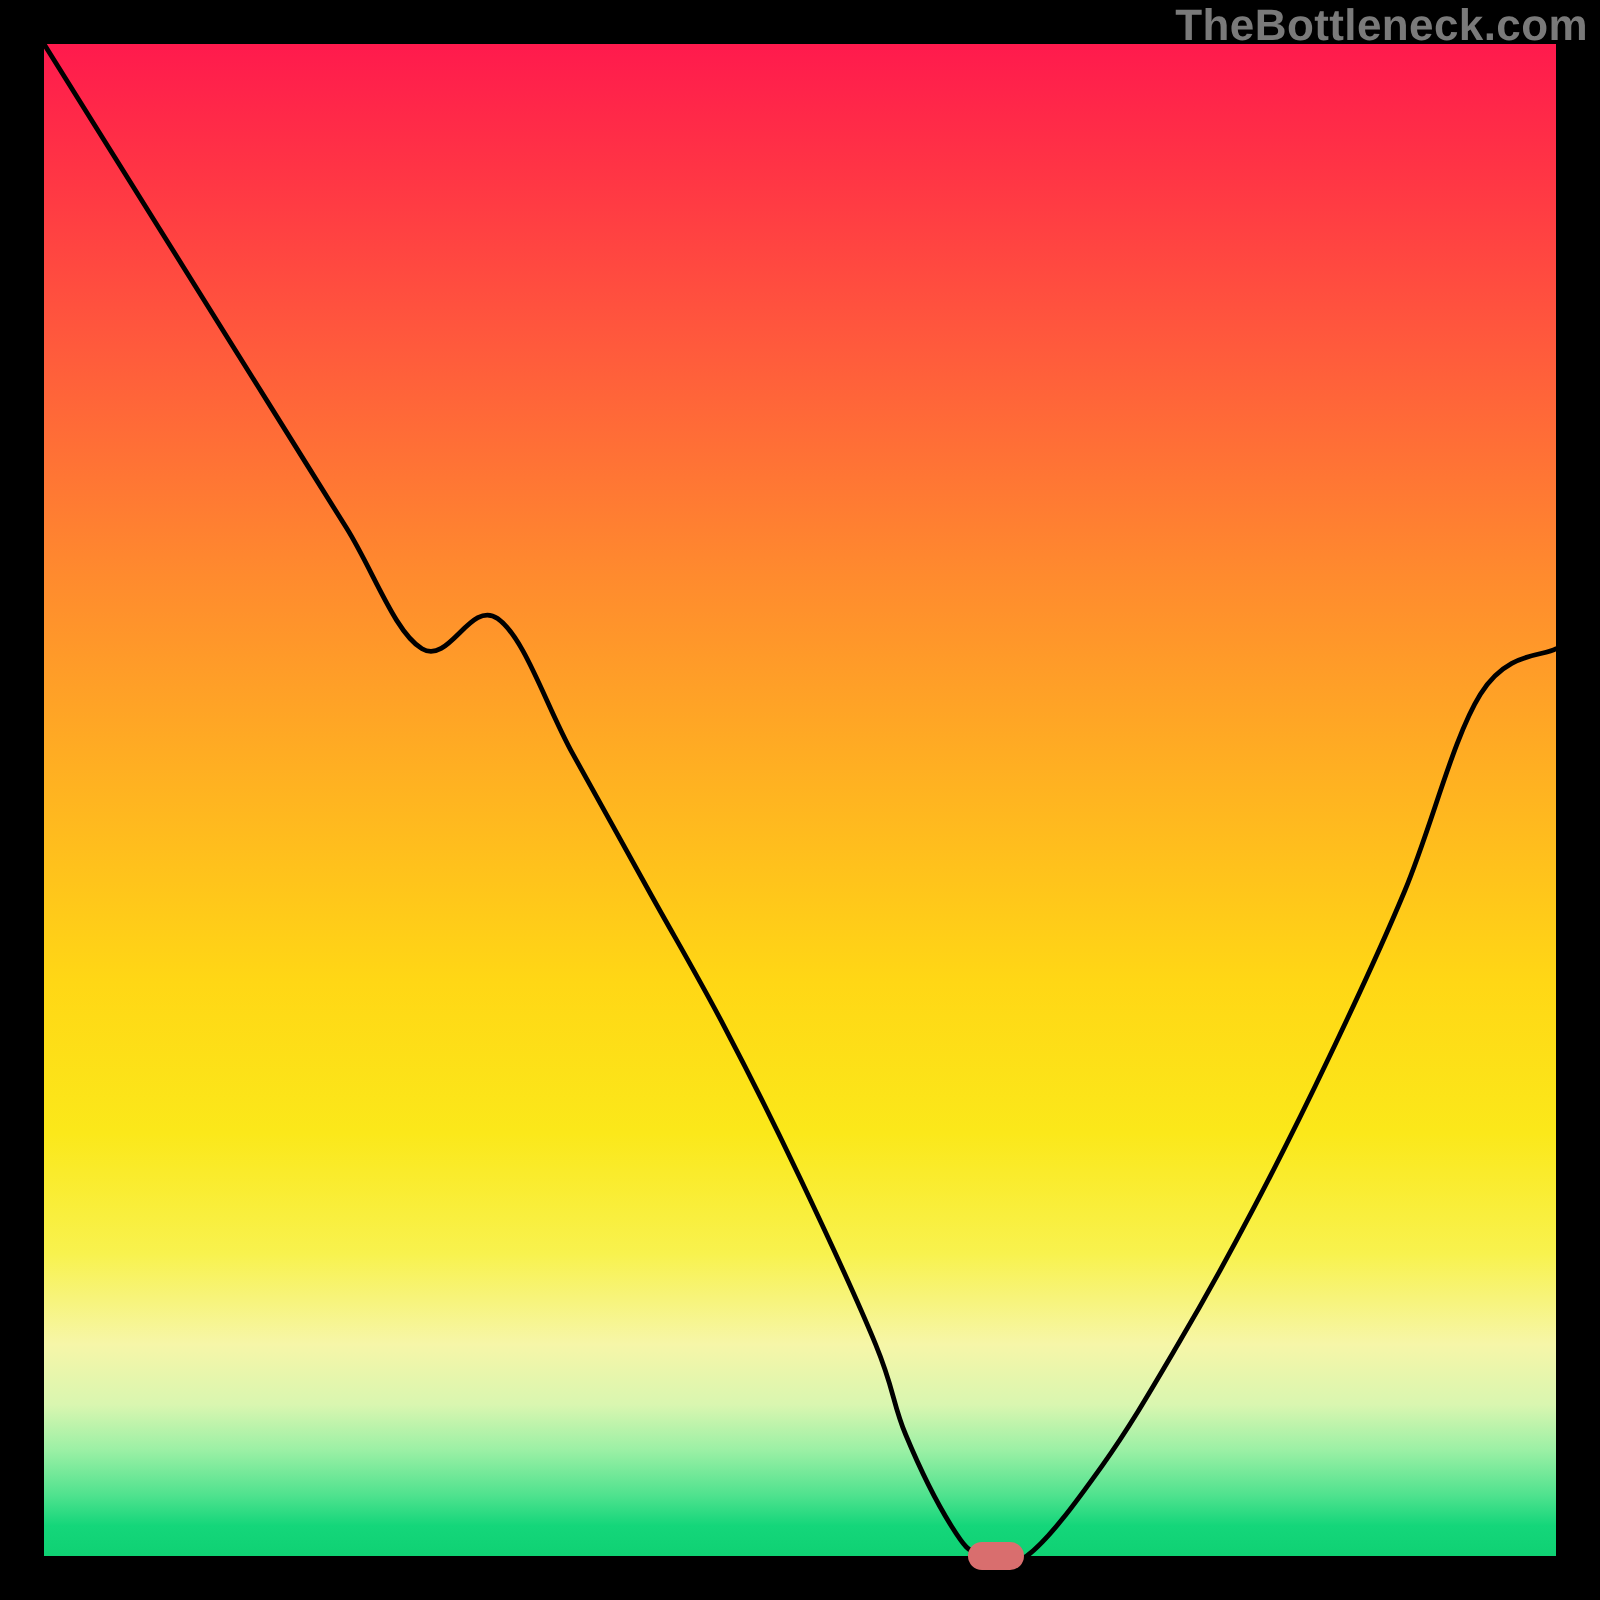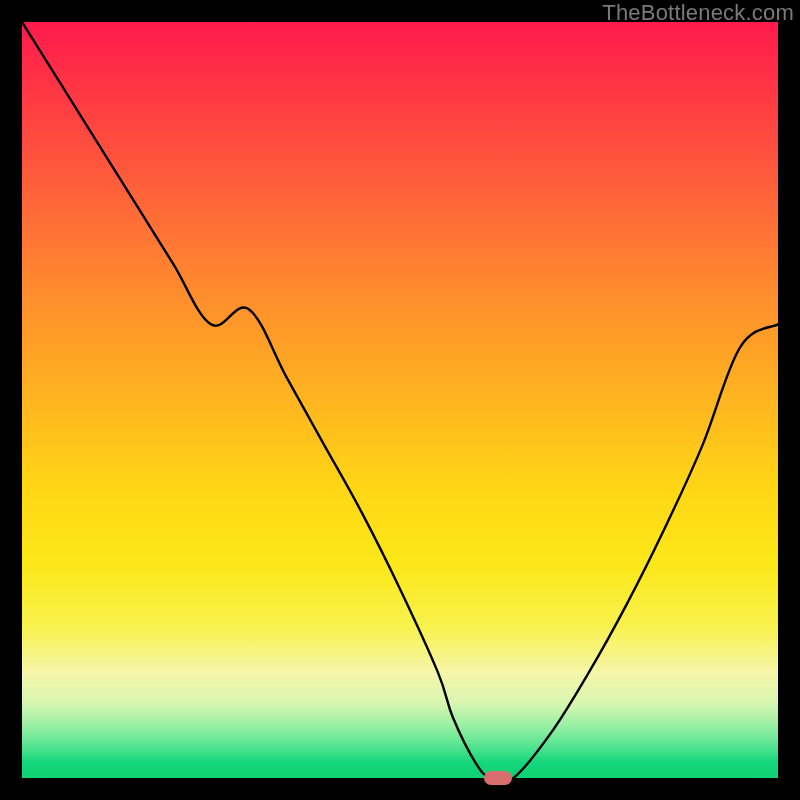--- a/index.html
+++ b/index.html
@@ -43,21 +43,21 @@
       #14d67a 98%,
       #0fd173 100%
     );
   }
   .attribution {
     position: absolute;
     right: 6px;
     top: 0px;
     color: #7a7a7a;
     font-size: 22px;
-    font-weight: 400;
+    font-weight: 700;
     letter-spacing: 0.2px;
   }
   svg.curve {
     position: absolute;
     left: 0;
     top: 0;
     width: 756px;
     height: 756px;
     overflow: visible;
   }

